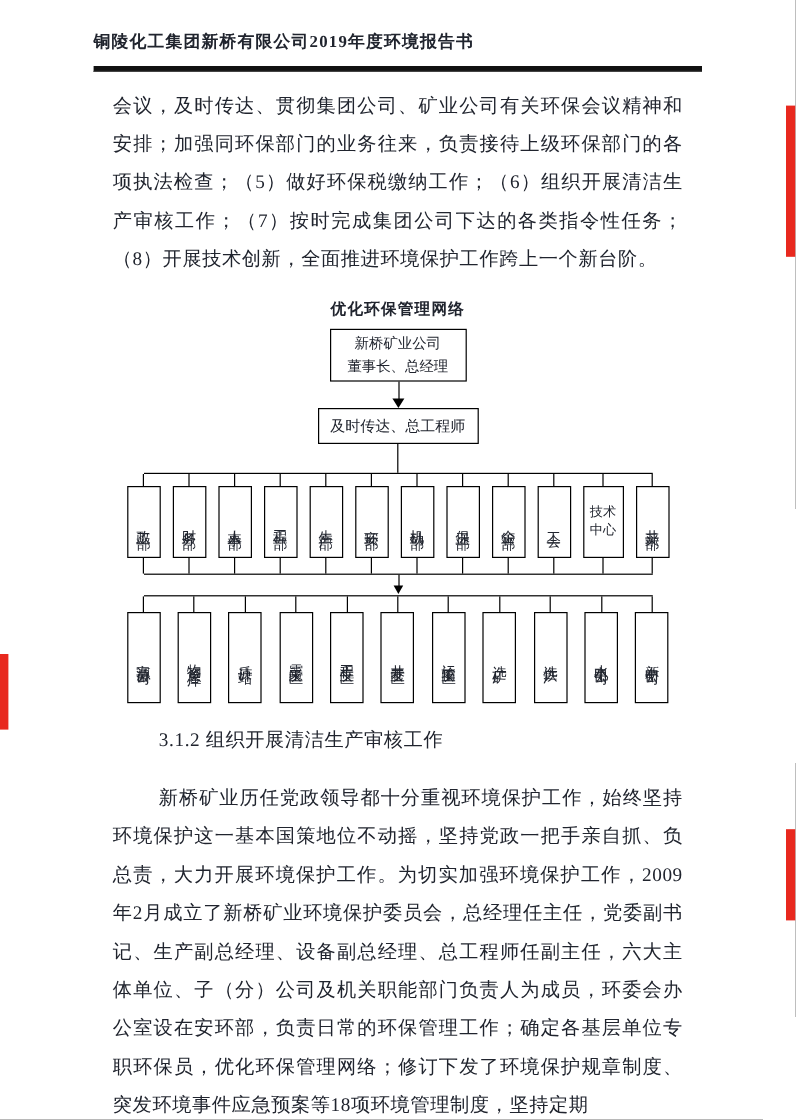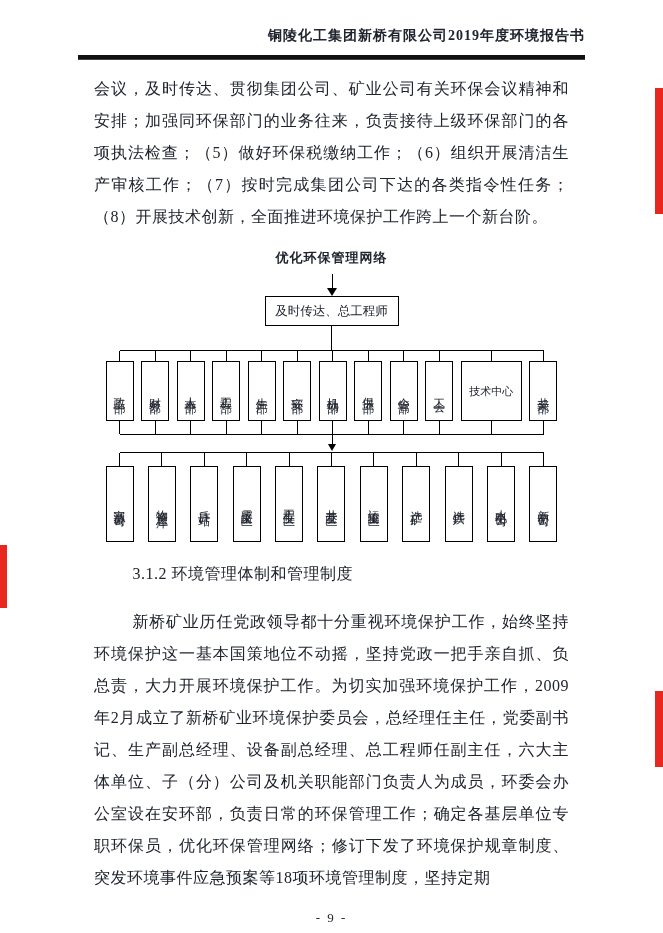--- a/index.html
+++ b/index.html
@@ -13,21 +13,21 @@
     color:#20242e;
     overflow:hidden;
   }
   
   .red-mark{position:absolute;background:#e8281e;}
   .red-mark.r1{right:0;top:88px;width:8px;height:126px;}
   .red-mark.l1{left:0;top:545px;width:7px;height:63px;}
   .red-mark.r2{right:0;top:691px;width:8px;height:76px;}
 
   .header-title{
-    text-align:right;font-size:14px;font-weight:bold;
+    text-align:left;font-size:14px;font-weight:bold;
     letter-spacing:1px;line-height:20px;
   }
   .header-rule{height:4px;background:#111;margin-top:9px;border-bottom:1px solid #444;}
 
   .body-text{
     font-size:16px;line-height:32px;text-align:justify;
     margin:16px;letter-spacing:0.5px;
   }
   .p1{margin-top:13px;}
   .section-heading{margin-top:16px;text-indent:2.4em;}
@@ -64,21 +64,21 @@
   .sb{height:13px;}
   .st2{height:13px;}
   .vbox{
     box-sizing:border-box;width:28px;height:60px;border:1px solid #000;
     display:flex;align-items:center;justify-content:center;
     writing-mode:vertical-lr;text-orientation:upright;
     font-size:12px;line-height:1;letter-spacing:2px;
   }
   .vbox.tall{height:76px;}
   .vbox.hbox{
-    writing-mode:horizontal-tb;width:61px;letter-spacing:0;
+    writing-mode:horizontal-tb;width:34px;letter-spacing:0;
     font-size:11px;line-height:1.35;text-align:center;padding:0 3px;
   }
   .page-number{text-align:center;font-size:13px;margin-top:12px;letter-spacing:2px;}
 </style>
 </head>
 <body>
 
 <div class="page">
 
   <div class="red-mark r1"></div>
@@ -89,20 +89,24 @@
     <div class="header-title">铜陵化工集团新桥有限公司2019年度环境报告书</div>
     <div class="header-rule"></div>
   </div>
 
   <p class="body-text p1">会议，及时传达、贯彻集团公司、矿业公司有关环保会议精神和安排；加强同环保部门的业务往来，负责接待上级环保部门的各项执法检查；（5）做好环保税缴纳工作；（6）组织开展清洁生产审核工作；（7）按时完成集团公司下达的各类指令性任务；（8）开展技术创新，全面推进环境保护工作跨上一个新台阶。</p>
 
   <div class="chart-title">优化环保管理网络</div>
 
   <div class="chart">
 
+    <div class="box top-box">
+      <span>新桥矿业公司</span>
+      <span>董事长、总经理</span>
+    </div>
 
     <div class="down-arrow"></div>
 
     <div class="box deputy-box">及时传达、总工程师</div>
 
     <div class="vline"></div>
     <div class="hrule"></div>
 
     <div class="row">
       <div class="cell">
@@ -212,17 +216,17 @@
           <div class="stub st2"></div>
           <div class="vbox tall">水电公司</div>
         </div>
       <div class="cell">
           <div class="stub st2"></div>
           <div class="vbox tall">新中公司</div>
         </div>
     </div>
   </div>
 
-  <p class="body-text section-heading">3.1.2 环境管理体制和管理制度</p>
+  <p class="body-text section-heading">3.1.2 组织开展清洁生产审核工作</p>
   <p class="body-text p2">新桥矿业历任党政领导都十分重视环境保护工作，始终坚持环境保护这一基本国策地位不动摇，坚持党政一把手亲自抓、负总责，大力开展环境保护工作。为切实加强环境保护工作，2009年2月成立了新桥矿业环境保护委员会，总经理任主任，党委副书记、生产副总经理、设备副总经理、总工程师任副主任，六大主体单位、子（分）公司及机关职能部门负责人为成员，环委会办公室设在安环部，负责日常的环保管理工作；确定各基层单位专职环保员，优化环保管理网络；修订下发了环境保护规章制度、突发环境事件应急预案等18项环境管理制度，坚持定期</p>
 
   <div class="page-number">- 9 -</div>
 </div>
 
 </body></html>

